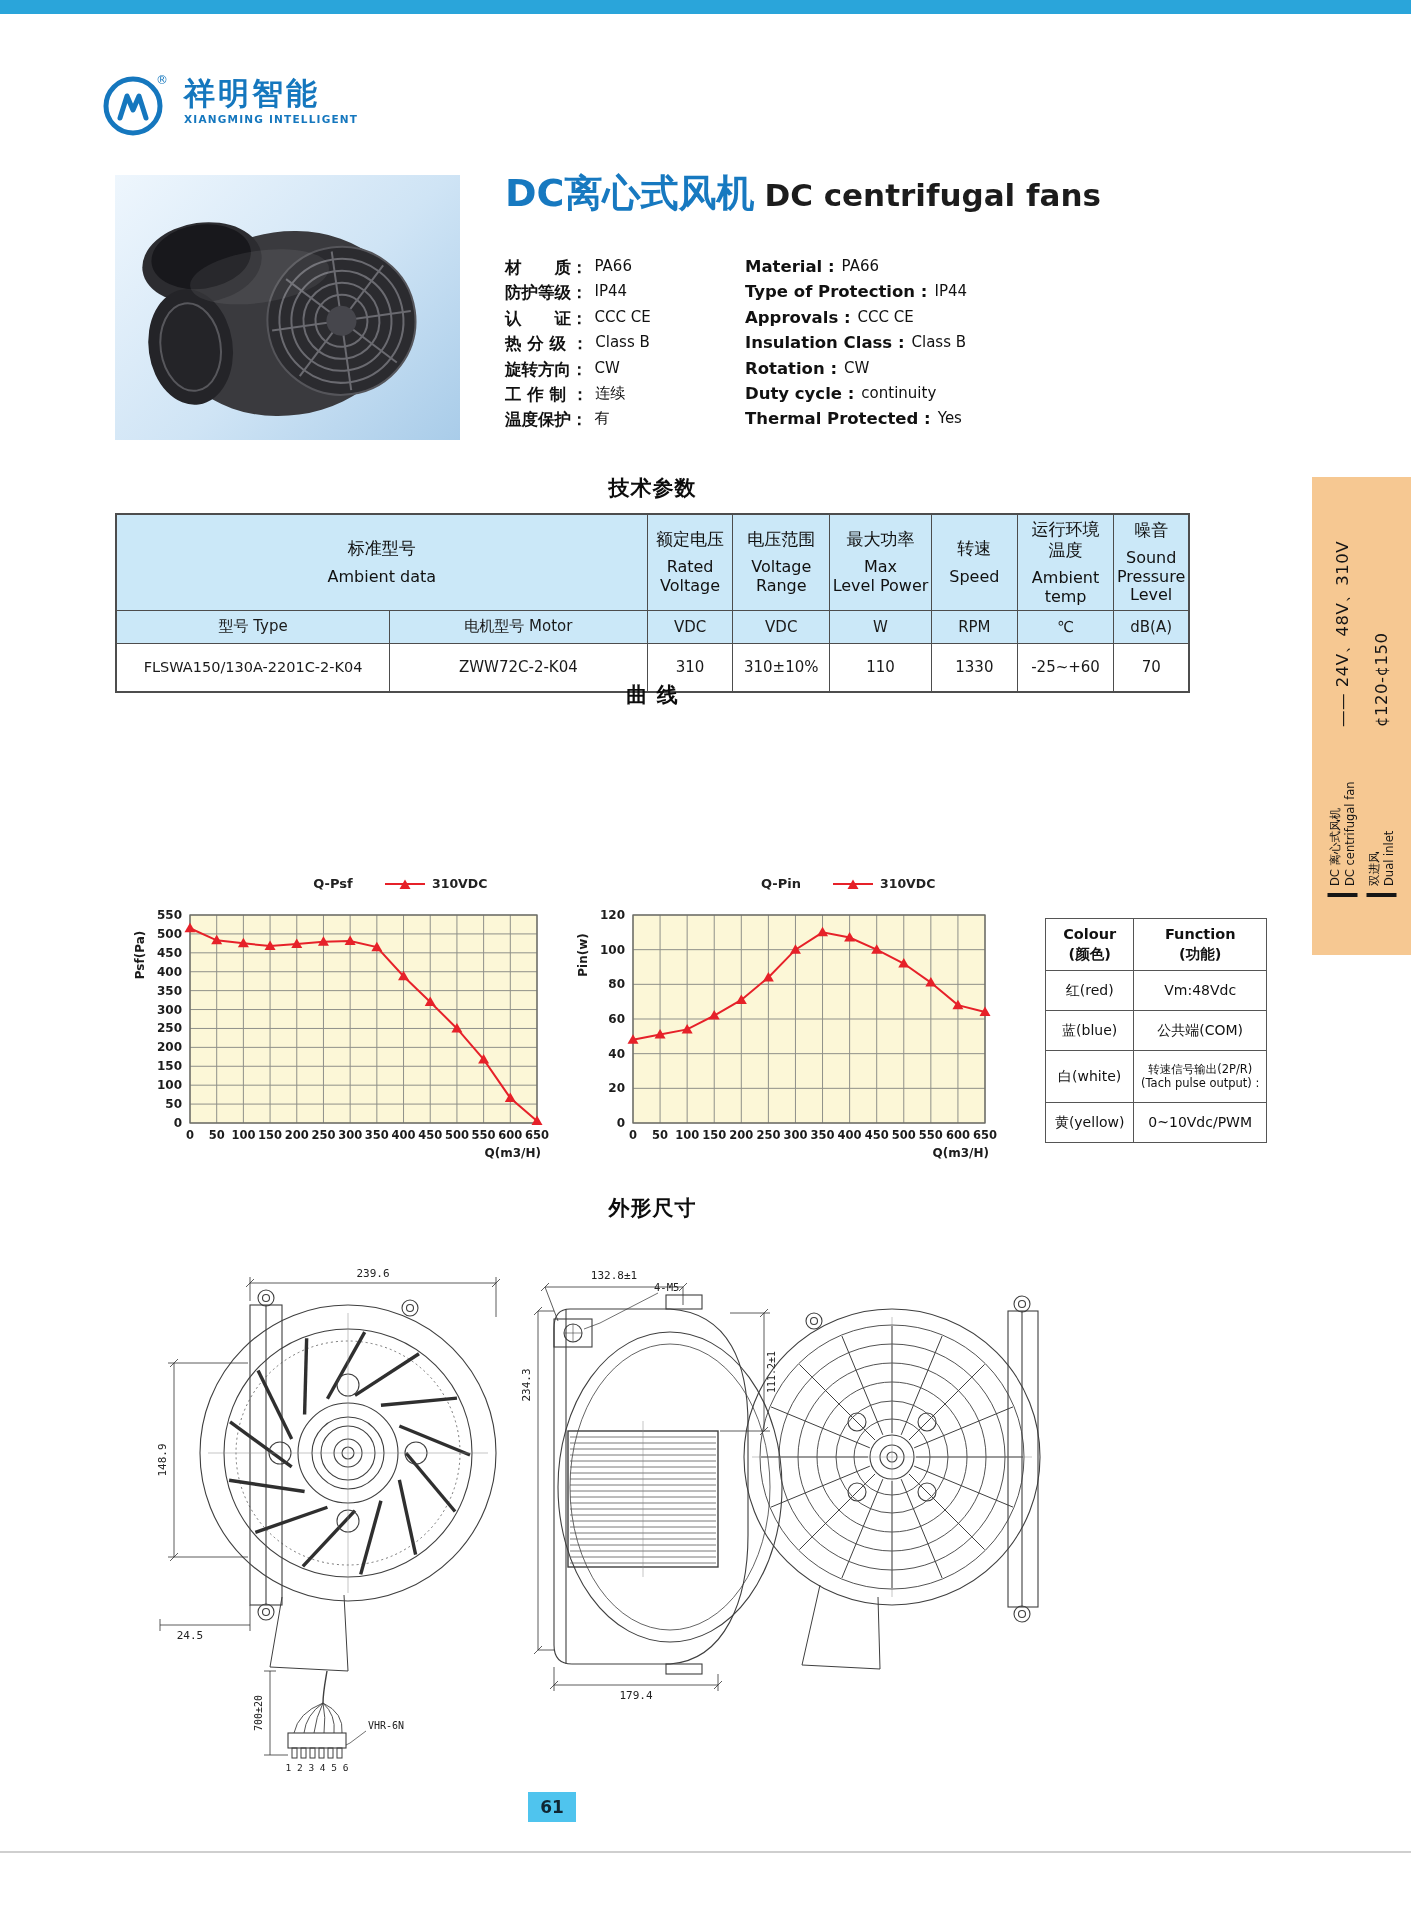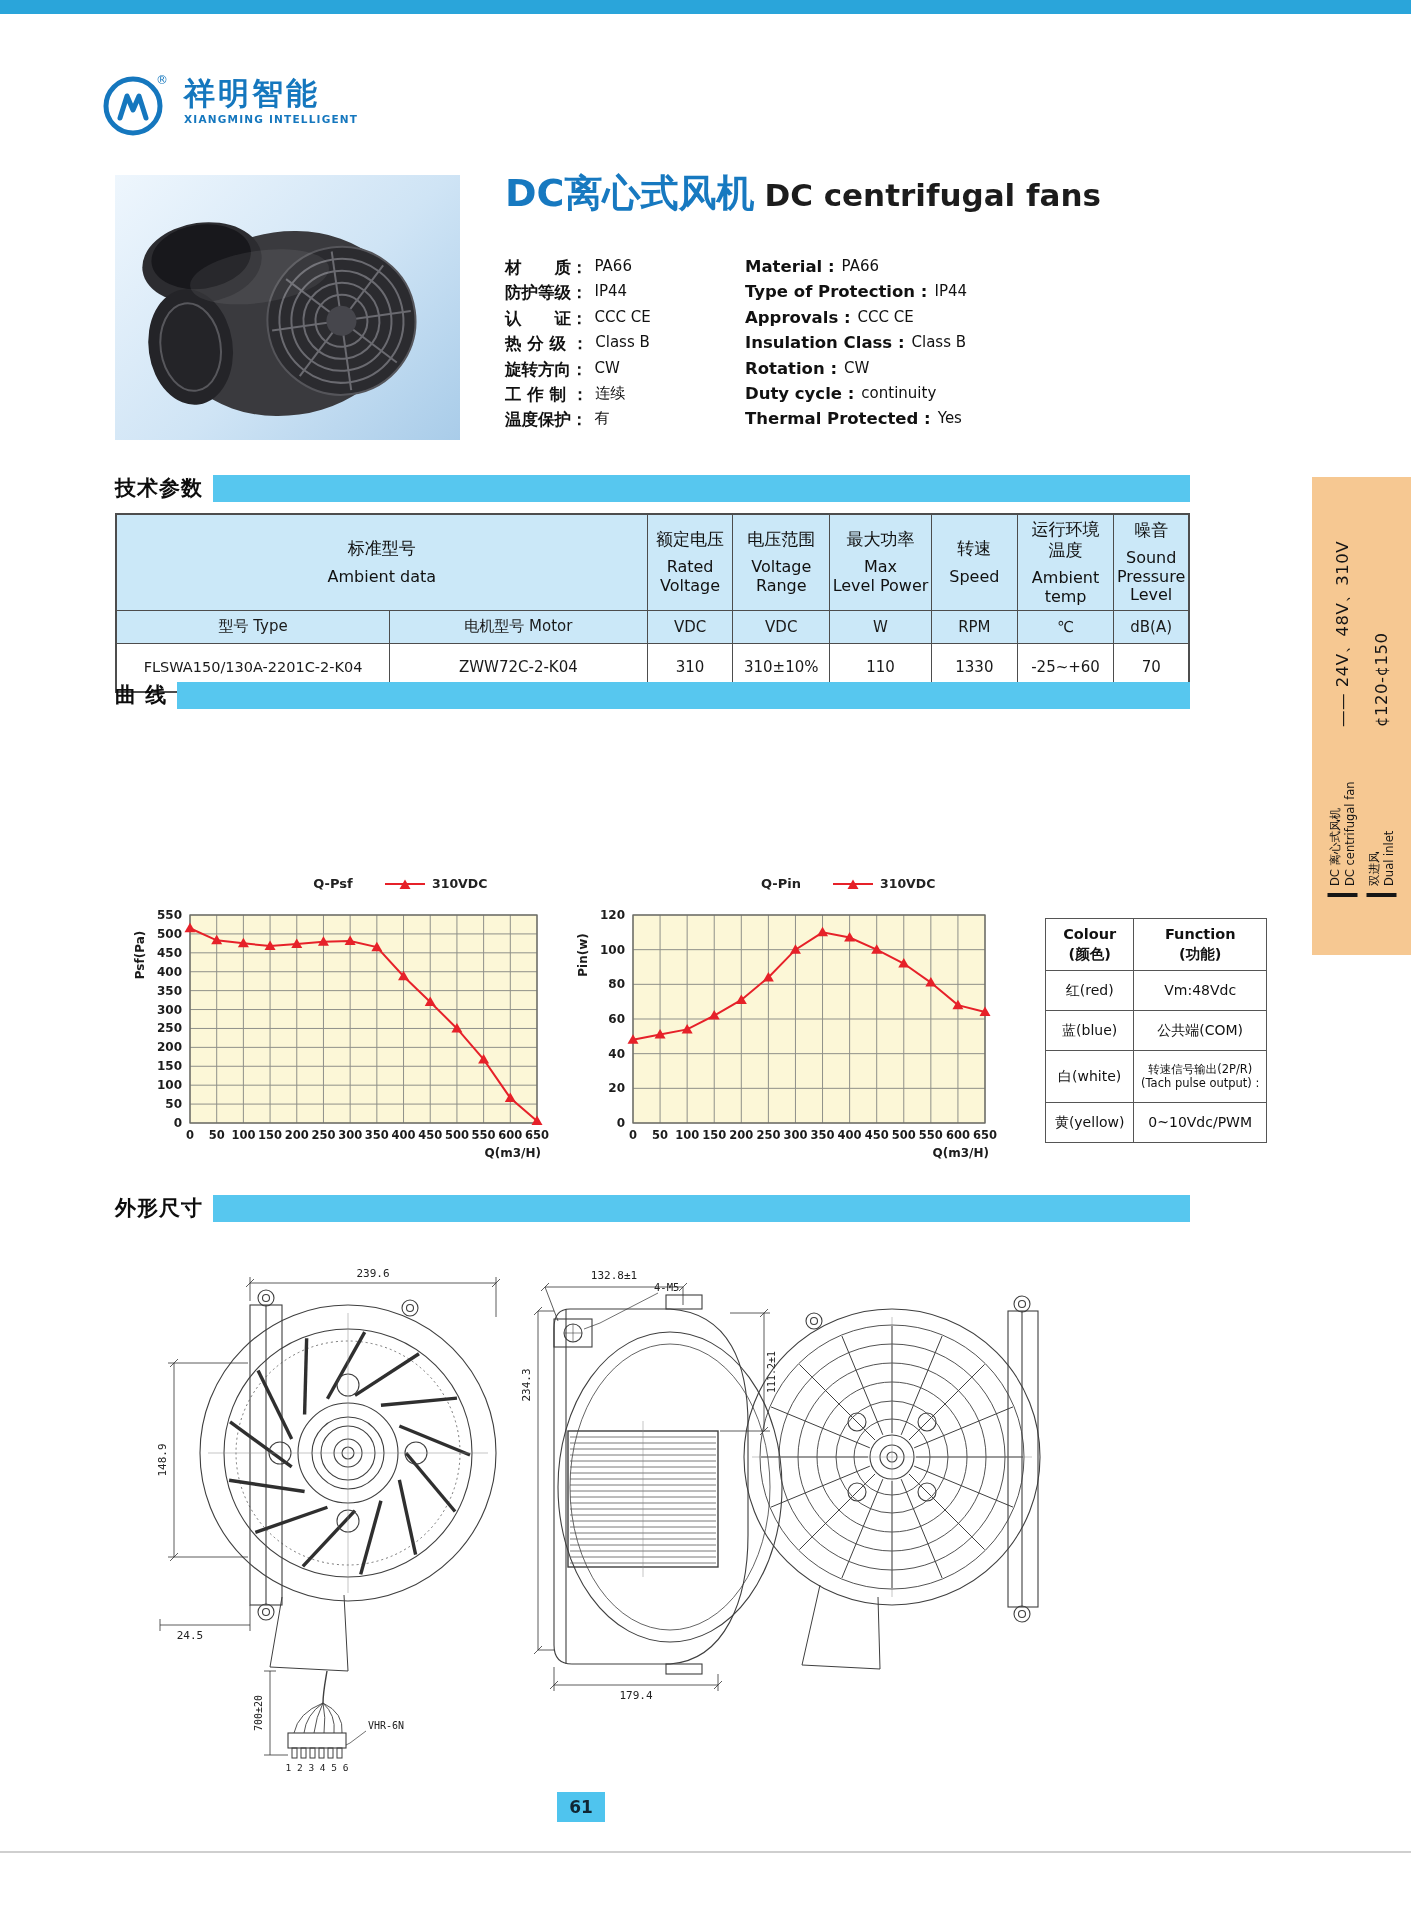--- a/index.html
+++ b/index.html
@@ -29,21 +29,21 @@
   .sub-en{font-size:27px;font-weight:bold;color:#111;margin-left:14px;}
 
   .spec-col{position:absolute;top:257px;}
   .spec-cn{left:505px;width:235px;}
   .spec-en{left:745px;width:330px;}
   .spec-row{height:25.4px;display:flex;align-items:flex-start;white-space:nowrap;}
   .sl{font-weight:bold;font-size:16.5px;color:#111;}
   .sv{font-size:15px;color:#111;margin-left:7px;}
 
   
-  .section{position:absolute;left:115px;display:flex;align-items:center;width:1075px;height:28px;}
+  .section{position:absolute;left:115px;display:flex;align-items:center;width:1075px;height:28px;flex-direction:column;}
   .sec-title{font-size:21px;font-weight:bold;color:#0d0d0d;white-space:nowrap;letter-spacing:1px;}
   .sec-bar{flex:1;height:27px;background:#57c7ef;margin-left:10px;}
 
   
   .tech-table{position:absolute;left:115px;top:513px;width:1075px;border-collapse:collapse;
               border:2px solid #4d4d4d;table-layout:fixed;}
   .tech-table th,.tech-table td{border:1.5px solid #4d4d4d;text-align:center;vertical-align:middle;
               font-weight:normal;padding:1px 2px;}
   .tech-table thead th{background:#cbe8f8;}
   .hrow1 th{height:96px;}
@@ -74,21 +74,21 @@
   .sidebar{position:absolute;left:1312px;top:477px;width:99px;height:478px;background:#f6c892;}
   .sidebar-rot{position:absolute;left:50%;top:50%;width:478px;height:99px;
                transform:translate(-50%,-50%) rotate(-90deg);
                display:flex;flex-direction:column;justify-content:center;gap:9px;padding-left:58px;}
   .sb-row{display:flex;align-items:center;}
   .sb-group{border-left:4px solid #161616;padding-left:7px;width:170px;line-height:1.3;
             font-size:11.5px;color:#141414;}
   .sb-val{font-size:16.5px;color:#141414;letter-spacing:0.5px;white-space:nowrap;}
 
   
-  .page-badge{position:absolute;left:557px;top:1792px;width:48px;height:30px;background:#4fc4ee;
+  .page-badge{position:absolute;left:528px;top:1792px;width:48px;height:30px;background:#4fc4ee;
               display:flex;align-items:center;justify-content:center;font-size:17px;font-weight:bold;
               color:#102633;z-index:5;}
   .hairline{position:absolute;left:0;top:1851px;width:1411px;height:2px;background:#cfcfcf;}
 </style>
 </head>
 <body>
 
 <div class="page">
   <div class="topbar"></div>
 

